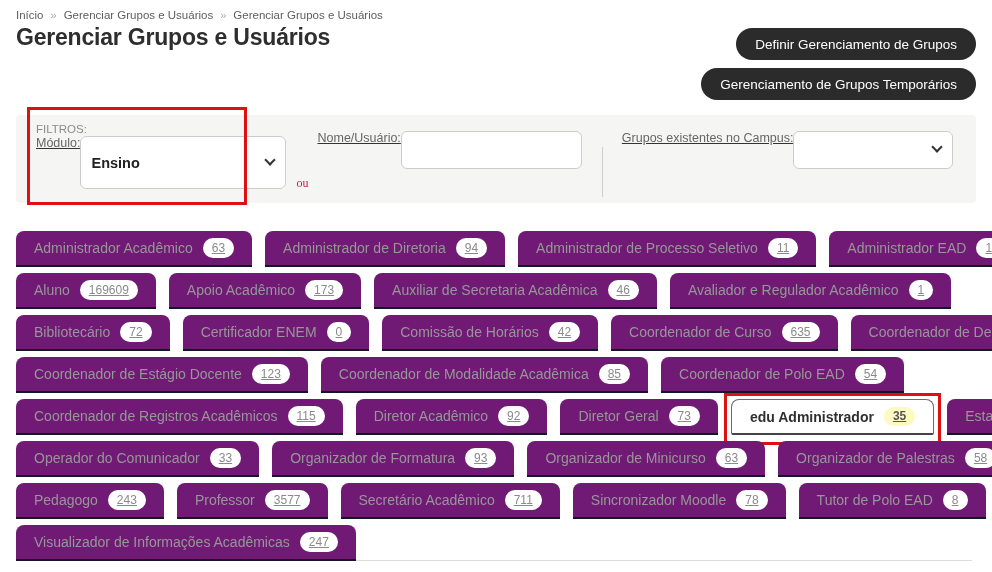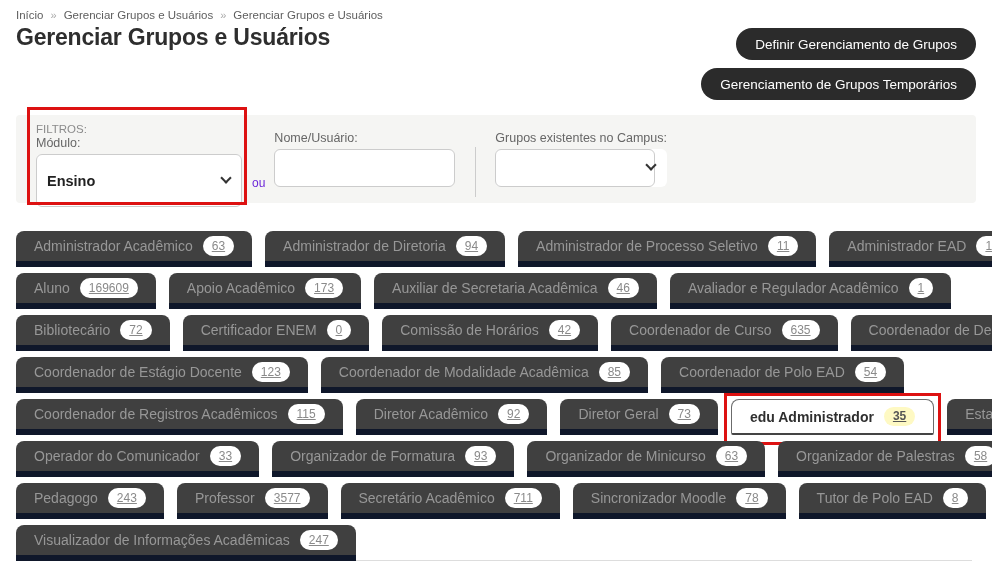--- a/index.html
+++ b/index.html
@@ -47,39 +47,39 @@
     height: 88px;
     position: relative;
     display: flex;
     align-items: flex-start;
     padding: 0 20px;
   }
   .filters-legend {
     position: absolute; top: 8px; left: 20px;
     font-size: 11.5px; color: #8b8b8b;
   }
-  .field { display: flex; flex-direction: column; }
+  .field { display: flex; flex-direction: row; text-decoration: underline; }
   .field label { font-size: 12.5px; color: #666; margin-bottom: 4px; }
   .field-module { margin-top: 21px; }
   .field-module select { width: 206px; height: 53px; }
   .select-wrap { position: relative; display: inline-block; background: #fff; border-radius: 6px; }
   select {
     appearance: none; -webkit-appearance: none;
     border: 1px solid #ccc; border-radius: 6px;
     background: transparent; font-family: inherit;
     font-size: 14.5px; font-weight: 600; color: #222;
     padding: 0 26px 0 10px;
   }
   .chevron {
     position: absolute; right: 12px; top: 50%;
     width: 8px; height: 8px; margin-top: -7px;
     border-right: 2px solid #333; border-bottom: 2px solid #333;
     transform: rotate(45deg); pointer-events: none;
   }
-  .or-text { margin: 61px 9px 12px 10px; font-size: 12px; color: #6d28d9; }
+  .or-text { margin: 61px 9px 12px 10px; font-size: 12px; color: #be185d; font-family: Liberation Serif, serif; }
   .field-name { margin-top: 16px; }
   .field-name input {
     width: 181px; height: 38px;
     border: 1px solid #ccc; border-radius: 6px;
     font-family: inherit; font-size: 14px; padding: 0 10px; background: #fff; color:#333;
   }
   .v-divider { width: 1px; height: 50px; background: #ccc; margin: 32px 19px 0 20px; }
   .field-campus { margin-top: 16px; }
   .field-campus select { width: 160px; height: 38px; font-weight: 400; }
 
@@ -91,22 +91,22 @@
   }
 
   
   .rows { margin-top: 28px; display: flex; flex-direction: column; gap: 6px; position: relative; }
   .rows .bottom-line {
     position: absolute; bottom: 0; left: 304px; right: 4px;
     border-bottom: 1px solid #ddd;
   }
   .row { display: flex; gap: 13px; position: relative; z-index: 1; }
   .tag {
-    background: #404040;
-    border-bottom: 6px solid #0f172a;
+    background: #701a75;
+    border-bottom: 2px solid #0f172a;
     border-radius: 8px 8px 0 0;
     padding: 0 18px;
     height: 36px;
     display: inline-flex; align-items: center;
     font-size: 14px; color: #979797;
     text-decoration: none; cursor: pointer; white-space: nowrap;
   }
   .badge {
     background: #fff; border-radius: 11px;
     padding: 2.5px 9px; font-size: 12px; color: #8a8a8a;

